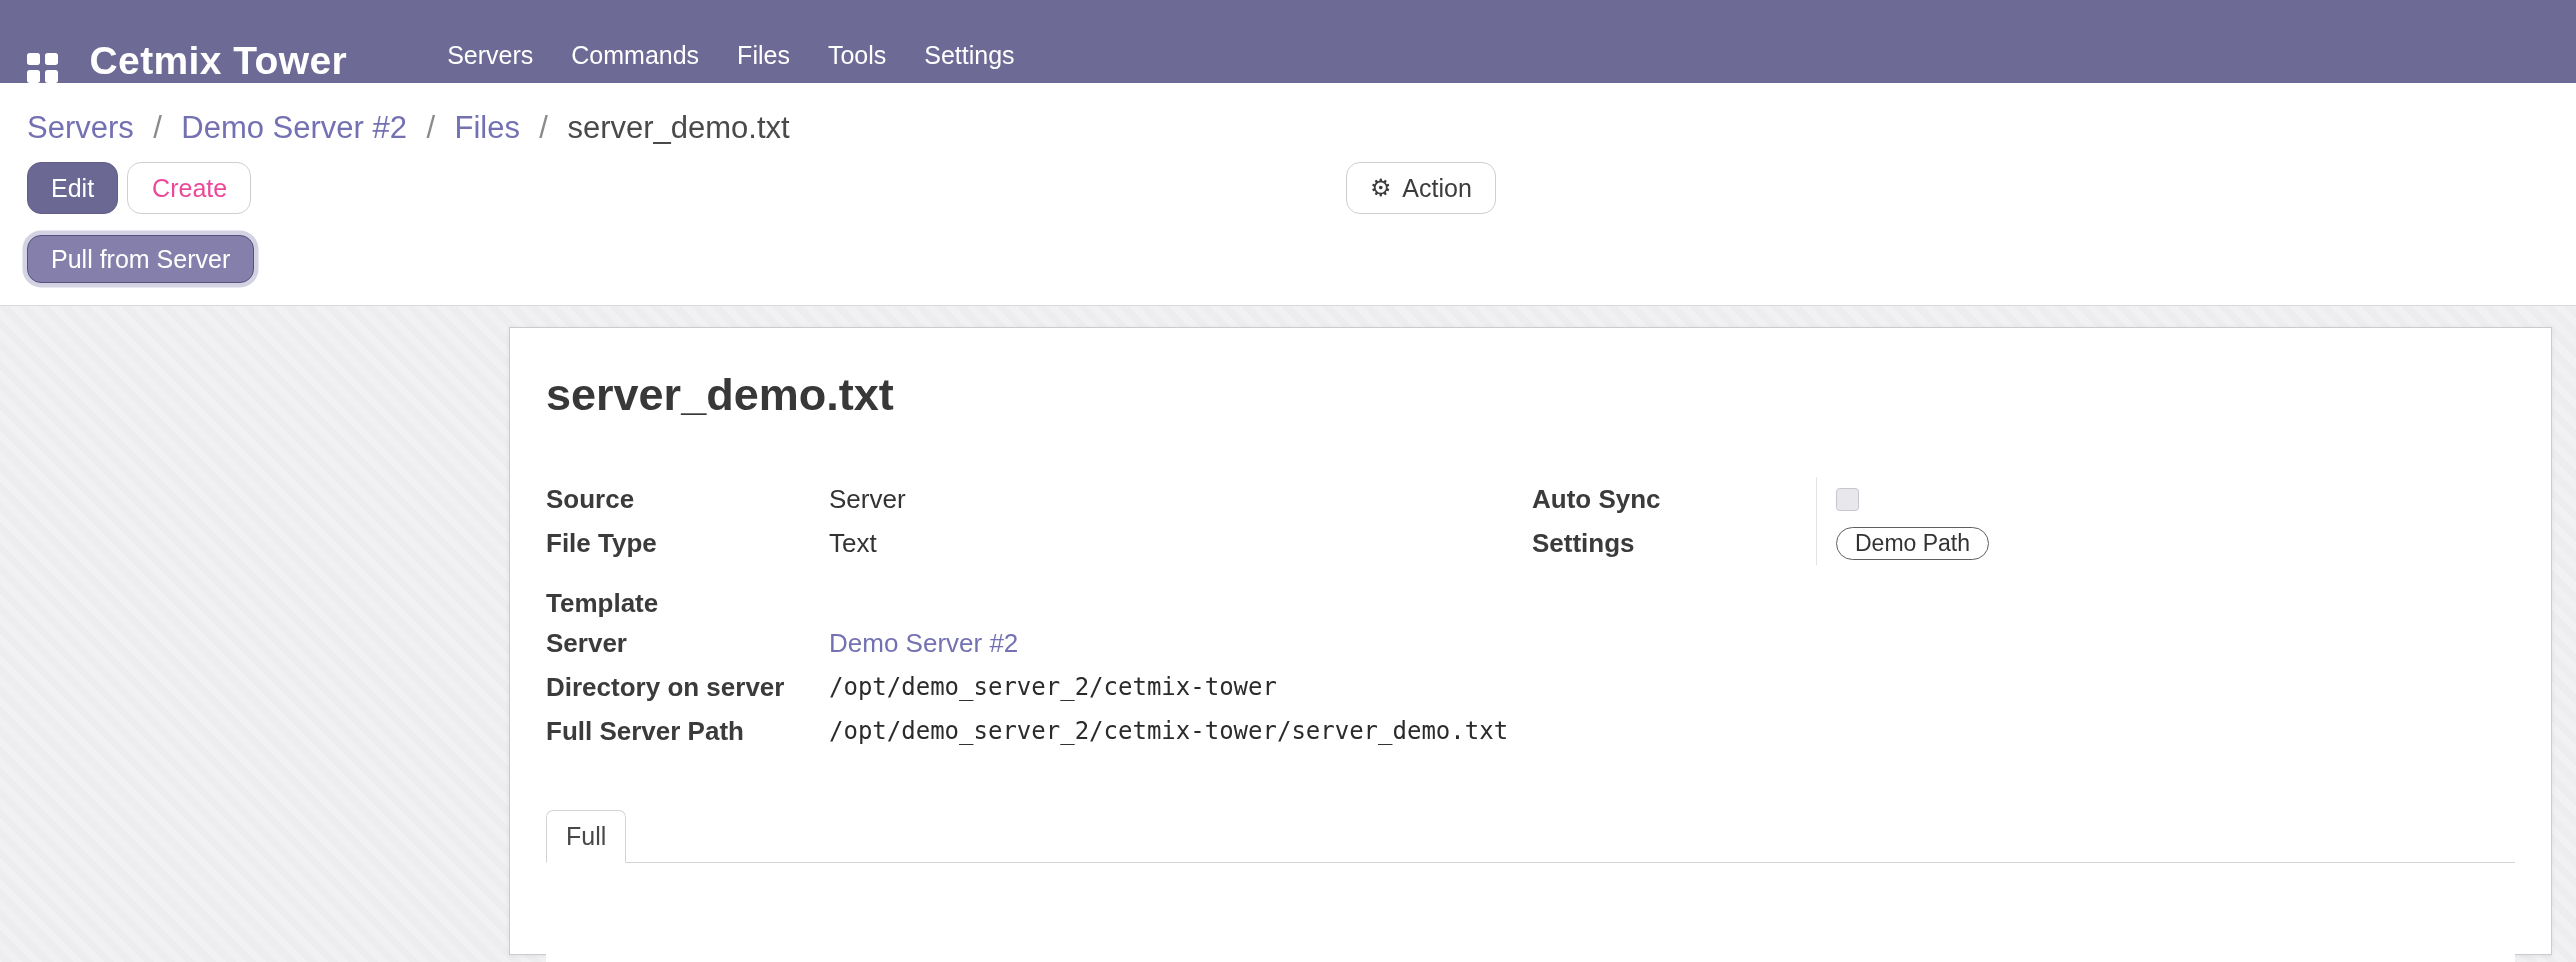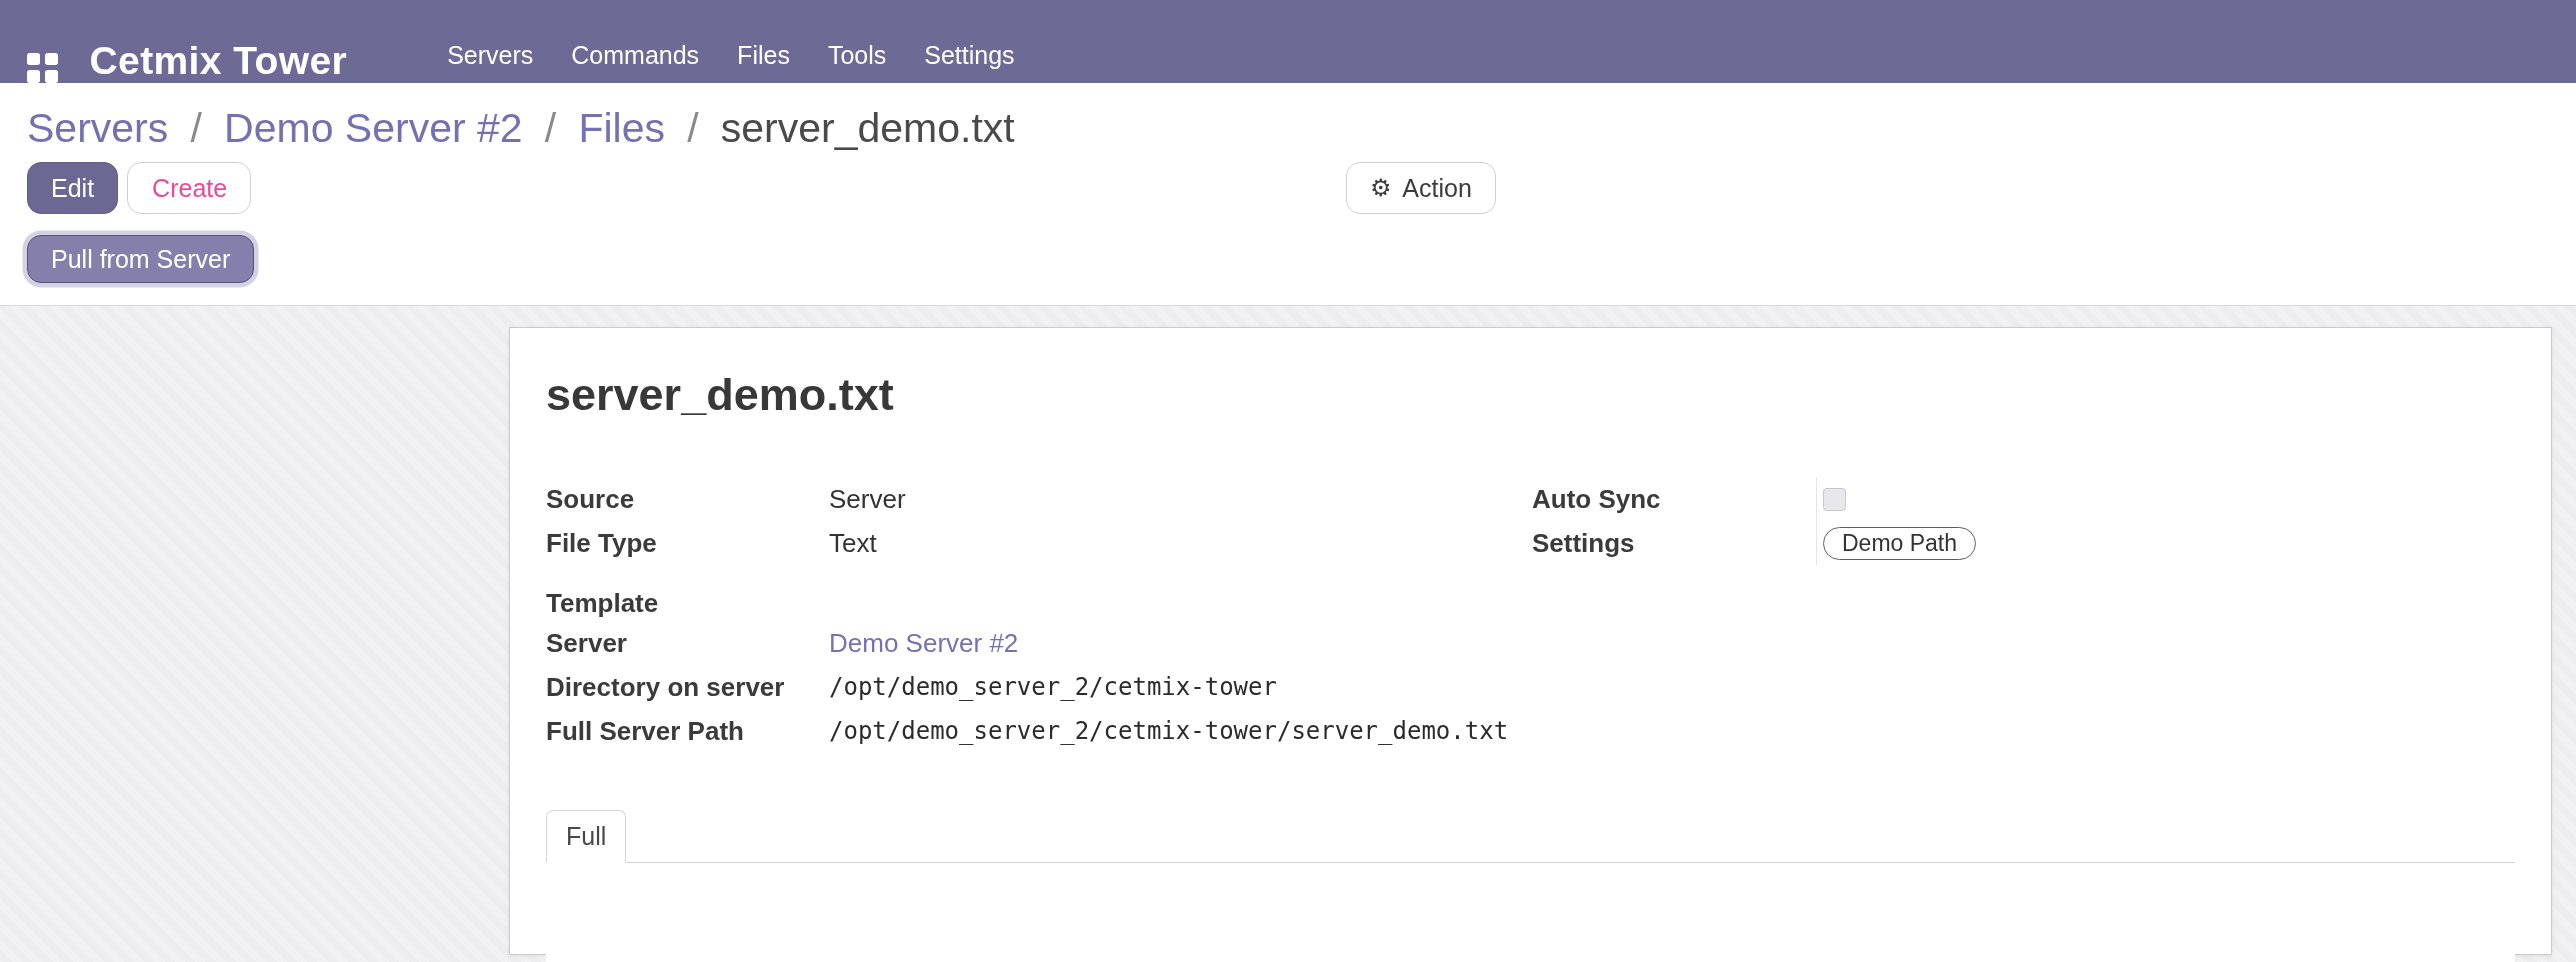--- a/index.html
+++ b/index.html
@@ -43,21 +43,21 @@
     color: #fff;
     font-size: 25px;
     padding: 12.6px 19px;
     border-radius: 3.6px;
     cursor: pointer;
     white-space: nowrap;
   }
 
   
   .control-panel { background: #fff; border-bottom: 0.9px solid #d9d9d9; }
-  .breadcrumb-row { padding: 27px 27px 3.6px 27px; font-size: 41px; line-height: 36px; }
+  .breadcrumb-row { padding: 27px 27px 3.6px 27px; font-size: 31px; line-height: 36px; }
   .breadcrumb a, .bc-link { color: #7471b3; text-decoration: none; cursor: pointer; }
   .bc-sep { color: #8a8a8a; padding: 0 10.8px; }
   .bc-current { color: #4a4a4a; }
 
   .buttons-row {
     position: relative;
     padding: 12.6px 27px 7.2px 27px;
     display: flex;
     align-items: center;
     gap: 9px;
@@ -145,21 +145,21 @@
   .col-right .field-label { width: 284px; }
   .field-value { font-size: 26px; color: #333; }
   .code-value { font-family: "DejaVu Sans Mono", monospace; font-size: 24px; color: #2b2b2b; }
   .link-value { color: #7471b3; cursor: pointer; text-decoration: none; }
 
   .right-cell {
     align-self: stretch;
     display: flex;
     align-items: center;
     border-left: 0.9px solid #e4e4e4;
-    padding-left: 6px;
+    padding-left: 19px;
     min-width: 36px;
   }
 
   .o-checkbox {
     appearance: none;
     -webkit-appearance: none;
     width: 23px; height: 23px;
     background: #e8e8ec;
     border: 0.9px solid #c6c6cd;
     border-radius: 3.6px;

